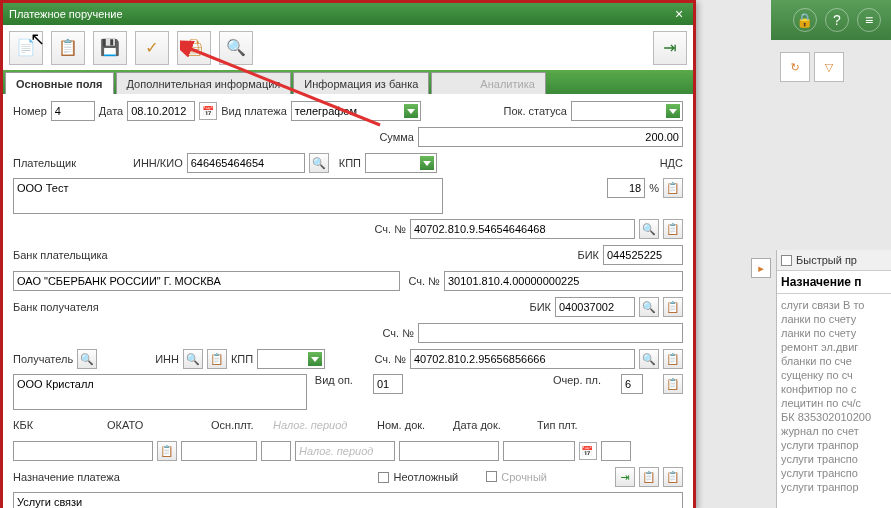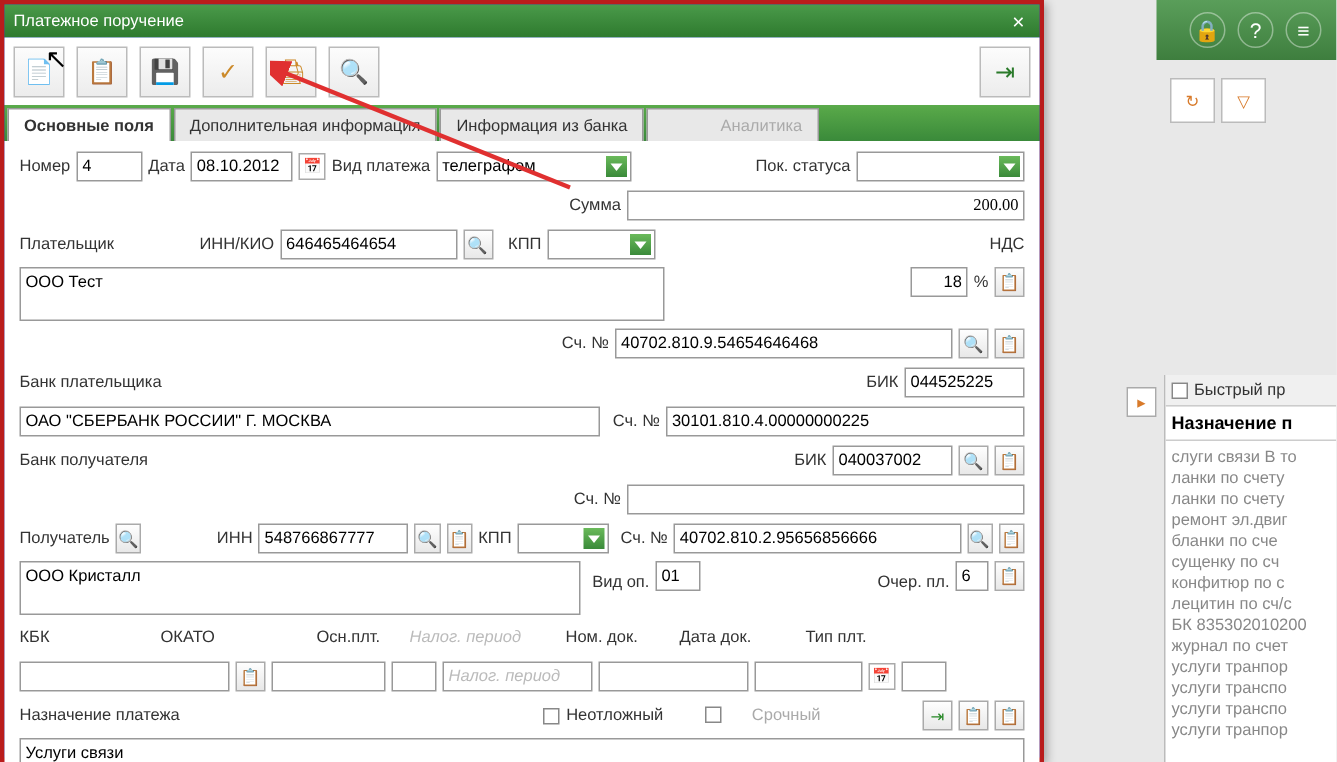--- a/index.html
+++ b/index.html
@@ -125,21 +125,21 @@
       <div class="gap"></div>
       <span class="lbl">Пок. статуса</span>
       <div class="sel" style="width:112px">
           <span></span>
         </div>
     </div>
 
     <div class="row">
       <div class="gap"></div>
       <span class="lbl">Сумма</span>
-      <input class="inp ra" style="width: 265px; font-family: Liberation Serif, serif;" value="200.00">
+      <input class="inp ra" style="width: 265px;" value="200.00">
     </div>
 
     <div class="row">
       <span class="lbl" style="width:116px">Плательщик</span>
       <span class="lbl">ИНН/КИО</span>
       <input class="inp" style="width: 118px;" value="646465464654">
       <div class="ibtn">🔍</div>
       <span class="lbl" style="margin-left:6px">КПП</span>
       <div class="sel" style="width:72px">
           <span></span>
@@ -193,39 +193,38 @@
       <div class="gap"></div>
       <span class="lbl">Сч. №</span>
       <input class="inp" style="width: 265px;" value="">
     </div>
 
     <div class="row">
       <span class="lbl">Получатель</span>
       <div class="ibtn">🔍</div>
       <div style="width:50px"></div>
       <span class="lbl">ИНН</span>
-      <input class="inp" style="width: 100px;" value="548766867777">
       <div class="ibtn">🔍</div>
       <div class="ibtn">📋</div>
       <span class="lbl">КПП</span>
       <div class="sel" style="width:68px">
           <span></span>
         </div>
       <div class="gap"></div>
       <span class="lbl">Сч. №</span>
       <input class="inp" style="width: 225px;" value="40702.810.2.95656856666">
       <div class="ibtn">🔍</div>
       <div class="ibtn">📋</div>
     </div>
 
     <div class="row" style="align-items:flex-start">
       <textarea class="ta" style="width: 430px; height: 36px;">ООО Кристалл</textarea>
       <div class="gap"></div>
       <div style="display:flex;flex-direction:column;gap:4px;align-items:flex-end">
-        <div style="display:flex;align-items:flex-end;gap:4px">
+        <div style="display:flex;align-items:flex-start;gap:20px">
           <span class="lbl">Вид оп.</span>
           <input class="inp" style="width: 30px;" value="01">
           <div style="width:110px"></div>
           <span class="lbl">Очер. пл.</span>
           <input class="inp" style="width: 22px;" value="6">
           <div class="ibtn">📋</div>
         </div>
       </div>
     </div>
 
@@ -252,21 +251,21 @@
     </div>
 
     <div class="row">
       <span class="lbl">Назначение платежа</span>
       <div class="gap"></div>
       <div style="display:flex;align-items:center;gap:4px">
         <div class="checkbox" style="width:11px;height:11px;border:1px solid #888"></div>
         <span class="lbl">Неотложный</span>
       </div>
       <div style="width:20px"></div>
-      <div style="display:flex;align-items:flex-start;gap:20px">
+      <div style="display:flex;align-items:flex-start;gap:4px">
         <div class="checkbox" style="width:11px;height:11px;border:1px solid #888"></div>
         <span class="lbl" style="color:#aaa">Срочный</span>
       </div>
       <div style="width:60px"></div>
       <div class="ibtn g">⇥</div>
       <div class="ibtn">📋</div>
       <div class="ibtn">📋</div>
     </div>
 
     <div class="row">

